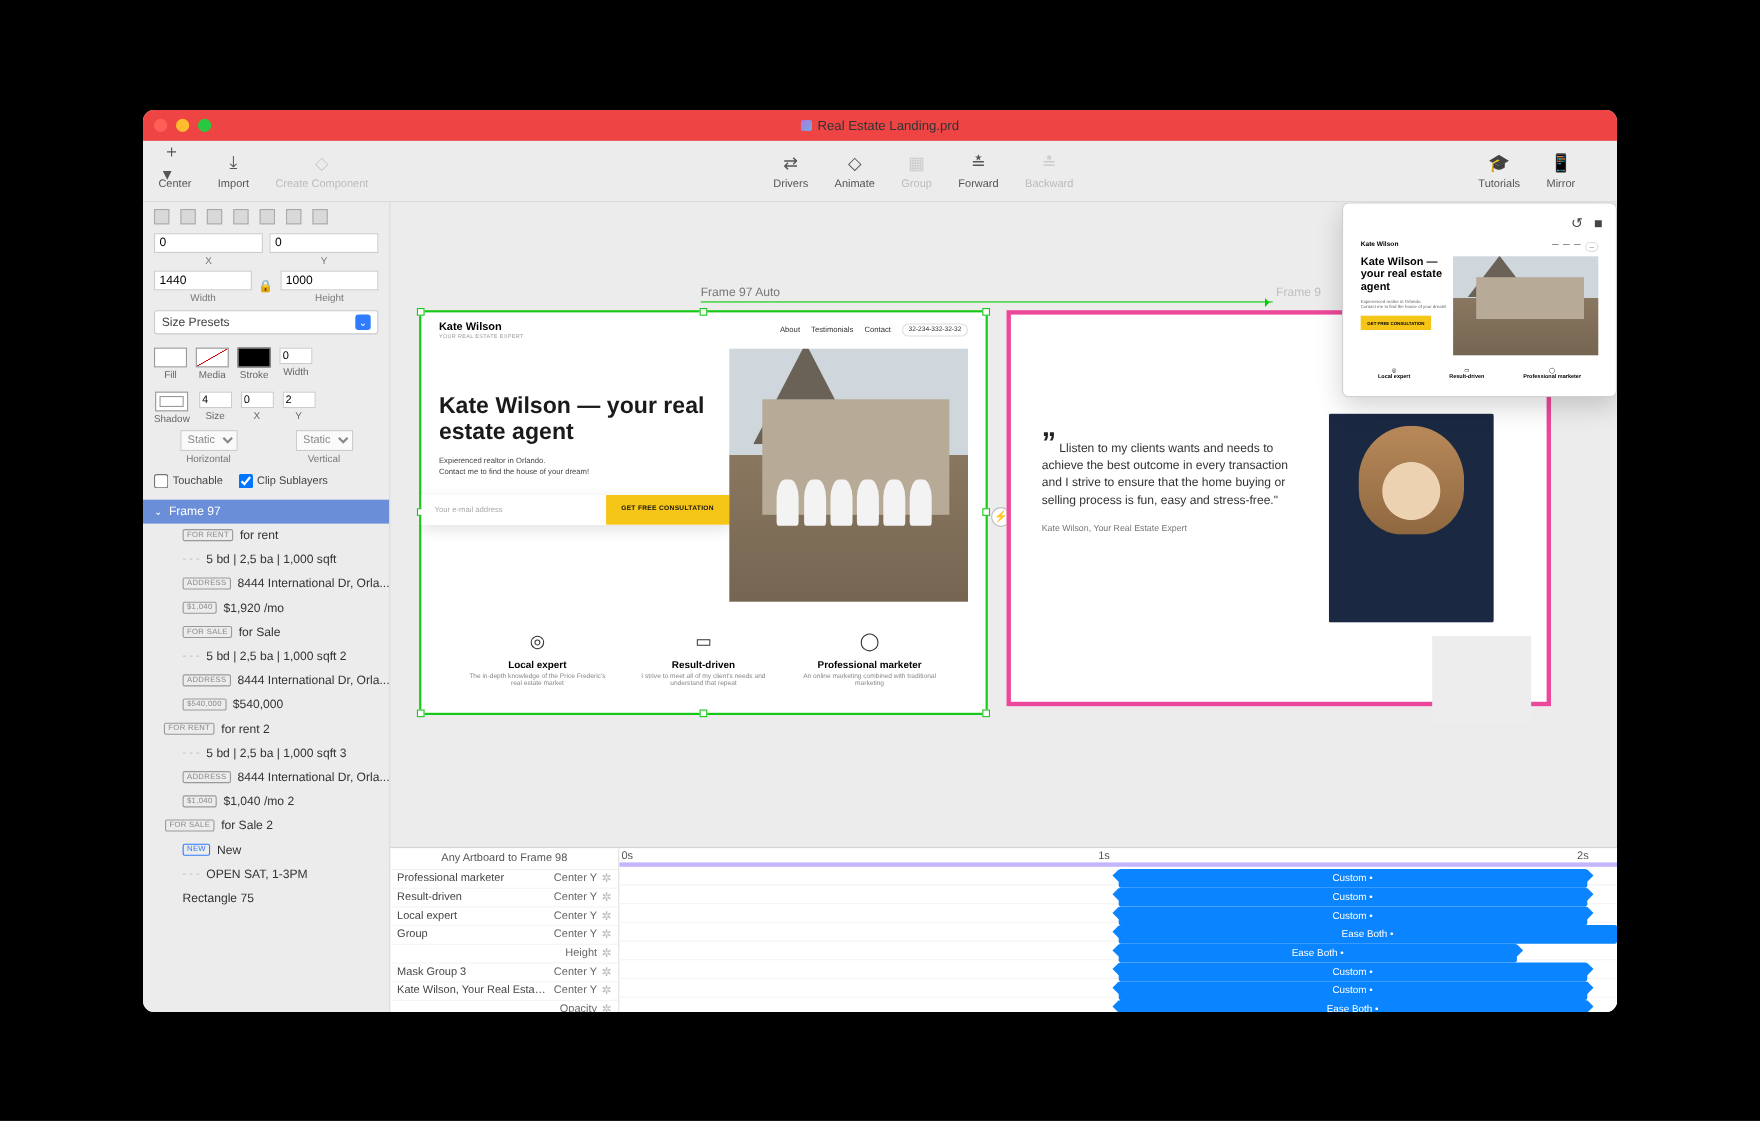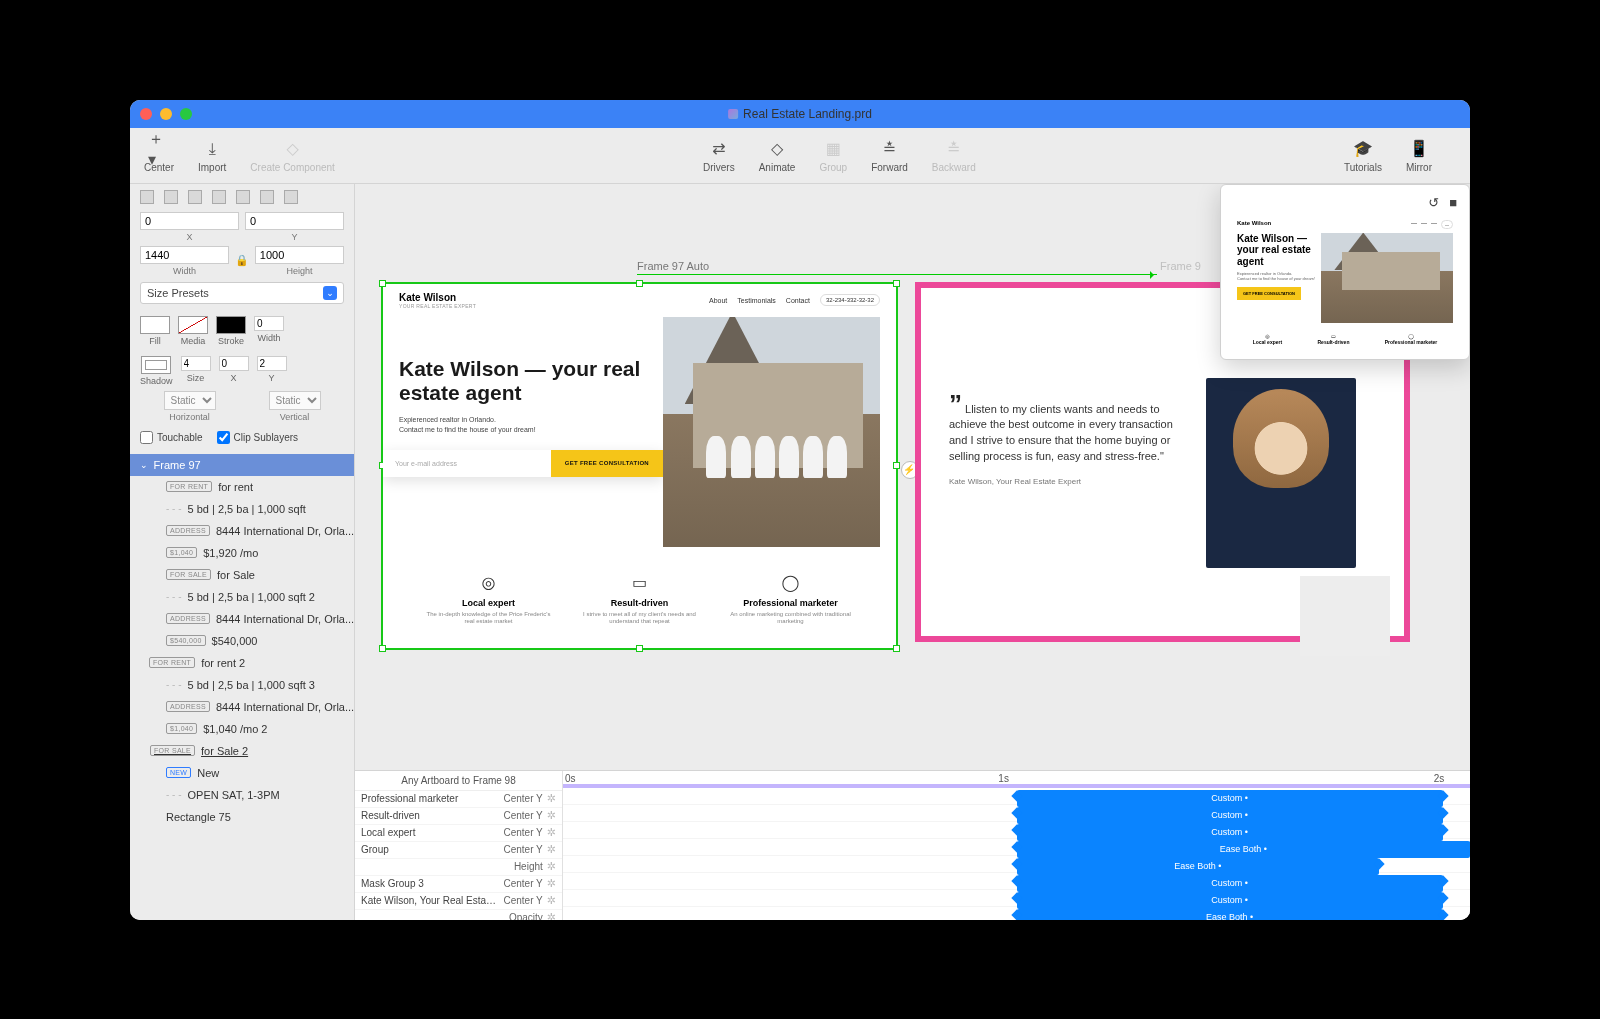--- a/index.html
+++ b/index.html
@@ -1,18 +1,18 @@
 <!DOCTYPE html>
 <html><head>
 <meta charset="utf-8">
 <style>
 * { box-sizing: border-box; margin: 0; padding: 0; font-family: -apple-system, BlinkMacSystemFont, "Segoe UI", Helvetica, Arial, sans-serif; }
 body { background: #000; display: flex; align-items: center; justify-content: center; height: 100vh; }
 .window { width: 1340px; height: 820px; background: #ececec; border-radius: 10px; overflow: hidden; display: flex; flex-direction: column; box-shadow: 0 20px 60px rgba(0,0,0,.5); position: relative; }
-.titlebar { height: 28px; display: flex; align-items: center; padding: 0 10px; background: #3b82f6; position: relative; }
+.titlebar { height: 28px; display: flex; align-items: center; padding: 0 10px; background: #ef4444; position: relative; }
 .traffic { display: flex; gap: 8px; }
 .dot { width: 12px; height: 12px; border-radius: 50%; }
 .dot.r { background: #ff5f57; } .dot.y { background: #febc2e; } .dot.g { background: #28c840; }
 .title { position: absolute; left: 50%; transform: translateX(-50%); font-size: 12px; color: #333; display: flex; align-items: center; gap: 5px; }
 .title .ico { width: 10px; height: 10px; border-radius: 2px; background: linear-gradient(135deg,#a7d,#7ad); }
 .toolbar { height: 56px; display: flex; align-items: center; padding: 0 14px; border-bottom: 1px solid #d4d4d4; background: #ececec; }
 .tool { display: flex; flex-direction: column; align-items: center; gap: 2px; margin-right: 24px; font-size: 10px; color: #555; cursor: pointer; }
 .tool.disabled { color: #bbb; }
 .tool .ti { width: 22px; height: 22px; display: flex; align-items: center; justify-content: center; font-size: 16px; color: #555; }
 .tool.disabled .ti { color: #ccc; }
@@ -69,21 +69,21 @@
 .dab-house { position: absolute; left: 14%; right: 8%; top: 20%; bottom: 34%; background: #b7ab98; }
 .dab-roof { position: absolute; left: 10%; width: 44%; top: -2%; height: 40%; background: #6b6257; clip-path: polygon(0 100%, 50% 0, 100% 100%); }
 .dab-chairs { position: absolute; left: 20%; right: 15%; bottom: 30%; height: 18%; display: flex; gap: 3%; }
 .dab-chairs span { flex: 1; background: #f3f3f3; border-radius: 40% 40% 10% 10%; }
 .dab-feats { display: flex; justify-content: space-around; padding: 26px 30px 0; }
 .feat { text-align: center; width: 130px; }
 .feat-ico { font-size: 16px; color: #333; }
 .feat-t { font-size: 9px; font-weight: 700; margin-top: 6px; }
 .feat-d { font-size: 6px; color: #888; margin-top: 3px; line-height: 1.3; }
 .lightning { position: absolute; width: 18px; height: 18px; border-radius: 50%; background: #fff; border: 1px solid #bbb; display: flex; align-items: center; justify-content: center; font-size: 10px; color: #444; }
-.artboard2 { position: absolute; background: #fff; border: 6px solid #ec4899; }
+.artboard2 { position: absolute; background: #fff; border: 4px solid #ec4899; }
 .ab2-content { display: flex; padding: 90px 28px 0; gap: 20px; height: 100%; }
 .quote { flex: 1; font-size: 11px; color: #333; line-height: 1.45; padding-top: 20px; }
 .quote .qmark { font-size: 26px; color: #222; font-weight: 700; line-height: .5; }
 .quote .qauth { font-size: 8px; color: #777; margin-top: 12px; line-height: 1.3; }
 .portrait-wrap { flex: 0 0 170px; position: relative; }
 .portrait { width: 150px; height: 190px; background: radial-gradient(ellipse 60% 50% at 50% 28%, #e8c9a8 0%, #e8c9a8 38%, transparent 39%), linear-gradient(#1a2842,#1a2842); border-radius: 2px; position: relative; z-index: 2; }
 .portrait::before { content:''; position:absolute; left:18%; right:18%; top:6%; height:52%; background: radial-gradient(circle at 50% 60%, #edd2b2 34%, transparent 35%), linear-gradient(#b8895a,#8f6840); border-radius: 50% 50% 42% 42%; }
 .greybox { position: absolute; right: -14px; bottom: -20px; width: 90px; height: 80px; background: #ededed; z-index: 1; }
 .preview-panel { position: absolute; top: 0; right: 0; width: 250px; background: #fff; border: 1px solid #d0d0d0; border-radius: 6px; box-shadow: 0 8px 24px rgba(0,0,0,.18); padding: 8px; z-index: 50; }
 .preview-bar { display: flex; justify-content: flex-end; gap: 10px; padding: 2px 4px 6px; font-size: 13px; color: #444; }
@@ -308,21 +308,21 @@
             <span>5 bd | 2,5 ba | 1,000 sqft 3</span>
           </div>
           <div class="layer" style="padding-left: 36px;">
             <span class="badge">ADDRESS</span>
             <span>8444 International Dr, Orla...</span>
           </div>
           <div class="layer" style="padding-left: 36px;">
             <span class="badge">$1,040</span>
             <span>$1,040 /mo 2</span>
           </div>
-          <div class="layer" style=" text-decoration: underline;">
+          <div class="layer" style="">
             <span class="badge">FOR SALE</span>
             <span>for Sale 2</span>
           </div>
           <div class="layer" style="padding-left: 36px;">
             <span class="badge" style="color: rgb(47, 124, 255); border-color: rgb(47, 124, 255);">NEW</span>
             <span>New</span>
           </div>
           <div class="layer" style="padding-left: 36px;">
             <span class="dashes">- - -</span>
             <span>OPEN SAT, 1-3PM</span>

